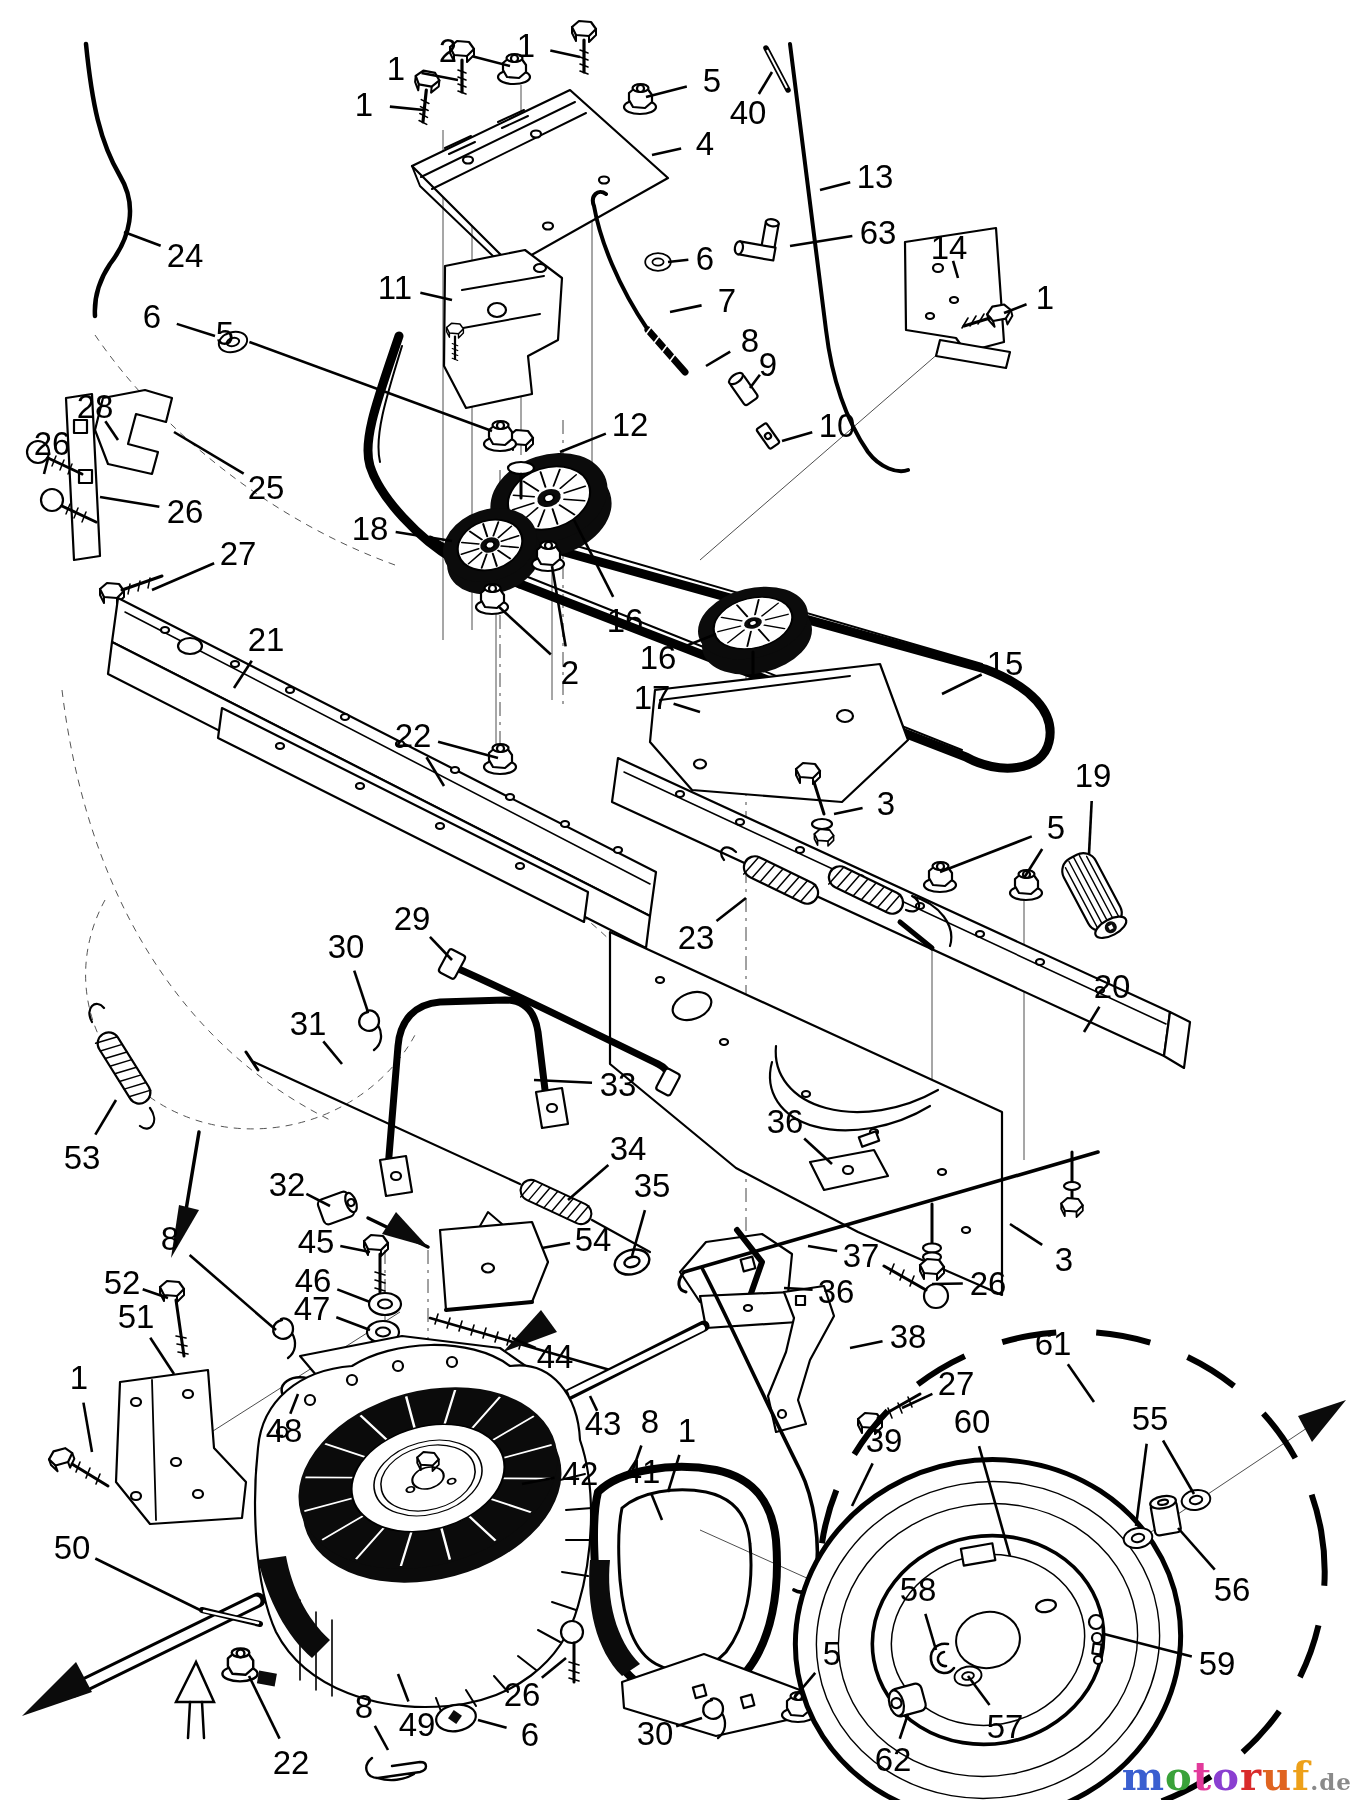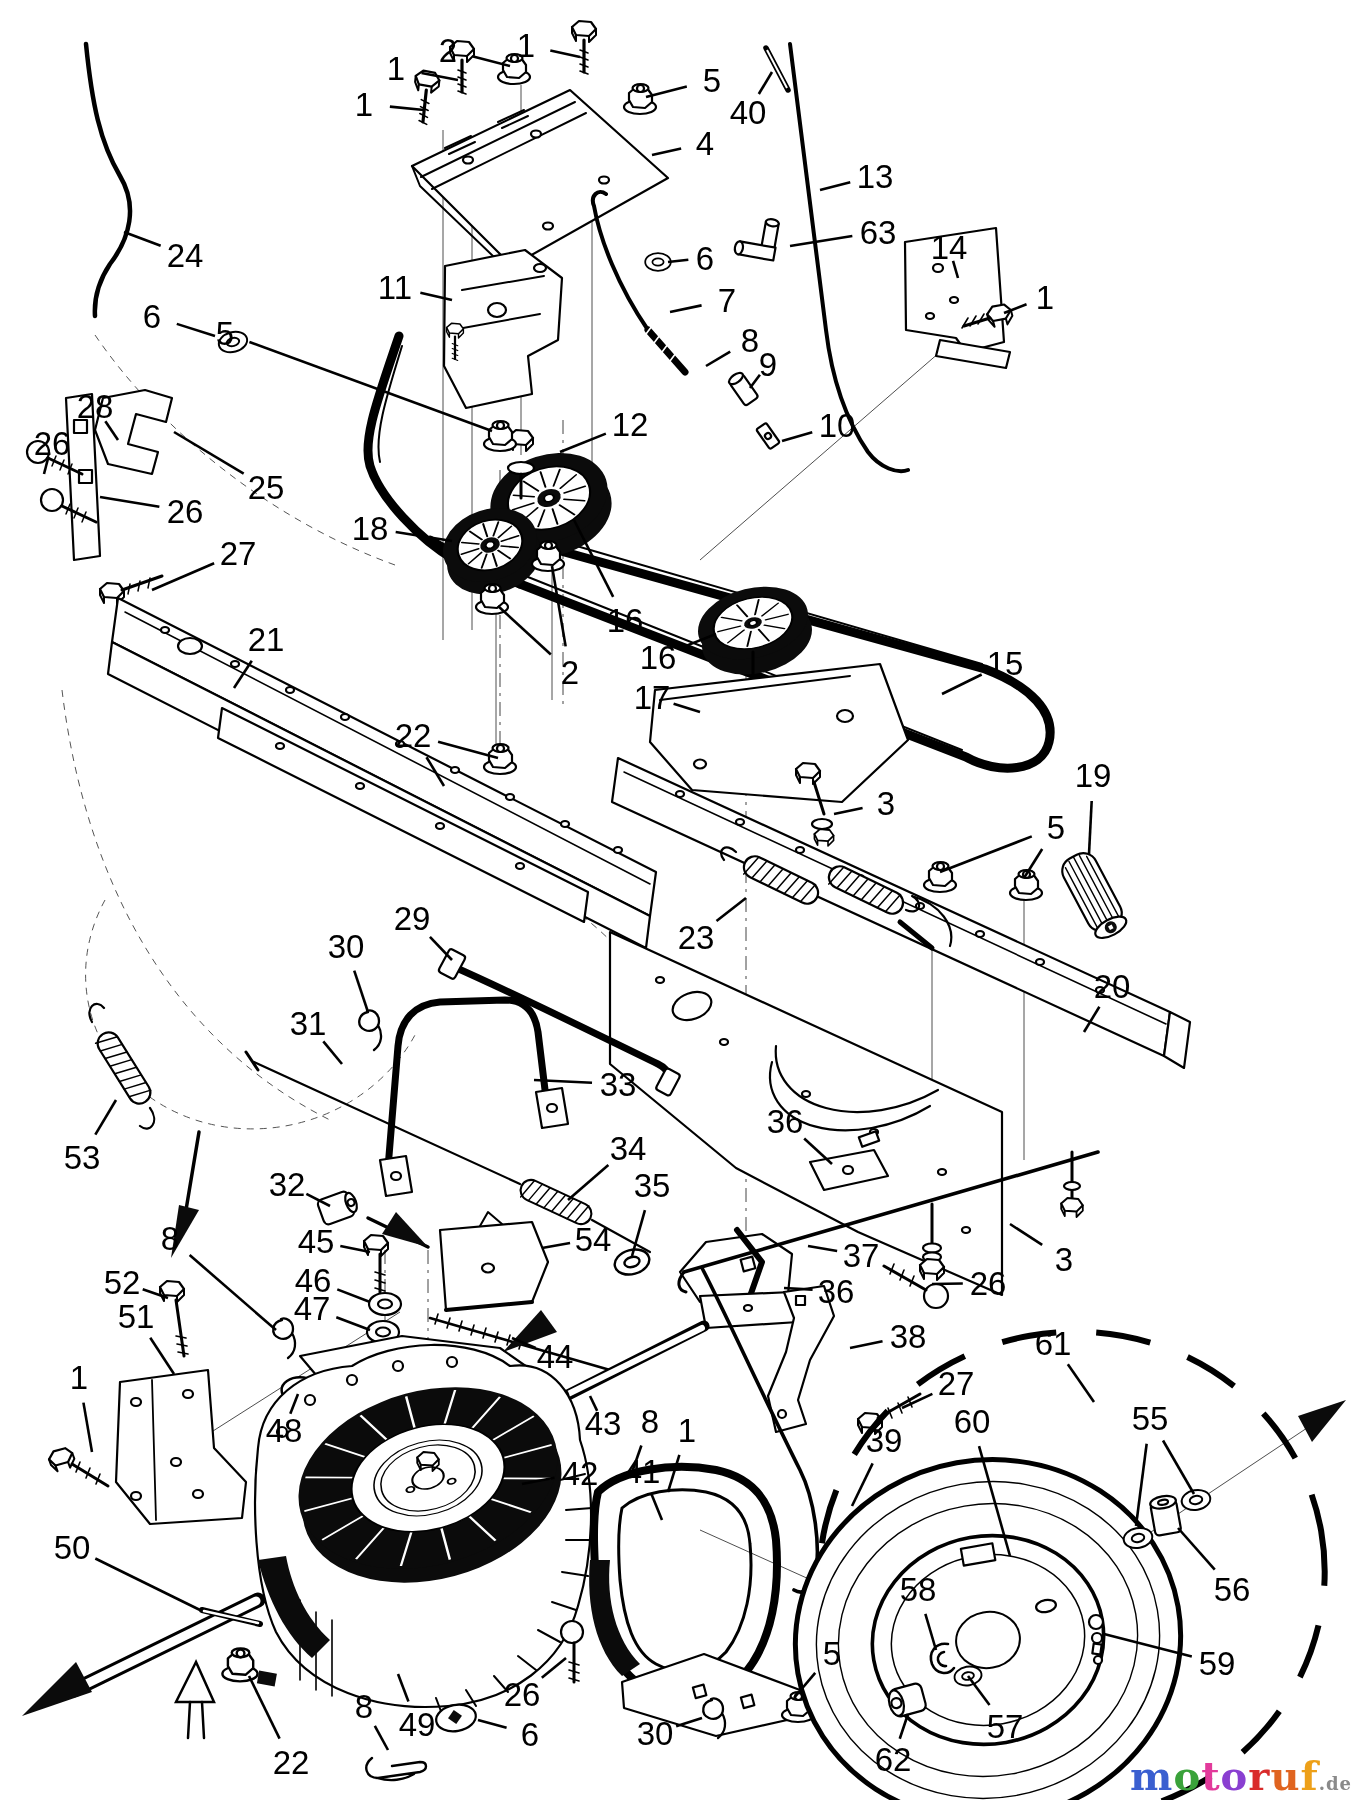--- a/index.html
+++ b/index.html
@@ -8,21 +8,21 @@
   svg{position:absolute;inset:0;}
   svg .part{stroke:#000;fill:#fff;stroke-width:2.2;stroke-linejoin:round;stroke-linecap:round;}
   svg .ln{stroke:#000;fill:none;stroke-linecap:round;stroke-linejoin:round;}
   svg .thin{stroke:#3a3a3a;stroke-width:0.9;fill:none;}
   svg .ghost{stroke:#555;stroke-width:1;fill:none;stroke-dasharray:7 6;}
   svg .dashdot{stroke:#444;stroke-width:1;fill:none;stroke-dasharray:14 6 3 6;}
   svg .blk{fill:#0b0b0b;stroke:none;}
   .callout-text{font-family:"Liberation Sans",sans-serif;font-size:33px;fill:#000;}
   .wm{position:absolute;right:10px;bottom:4px;font-family:"DejaVu Serif",serif;
       font-weight:bold;font-size:40px;letter-spacing:1px;line-height:1;}
-  .wm .de{font-size:18px;color:#8a8a8a;font-weight:bold;}
+  .wm .de{font-size:23px;color:#8a8a8a;font-weight:bold;}
 </style>
 </head>
 <body>
 
 <div class="stage">
 <svg viewBox="0 0 1362 1800" width="1362" height="1800">
   <defs>
     <g id="g-fnut">
       <ellipse cx="0" cy="7" rx="16" ry="7" class="part"></ellipse>
       <path d="M-11,-7 L-4,-13 L7,-12 L12,-5 L12,2 L5,8 L-7,7 L-11,0 Z" class="part"></path>

